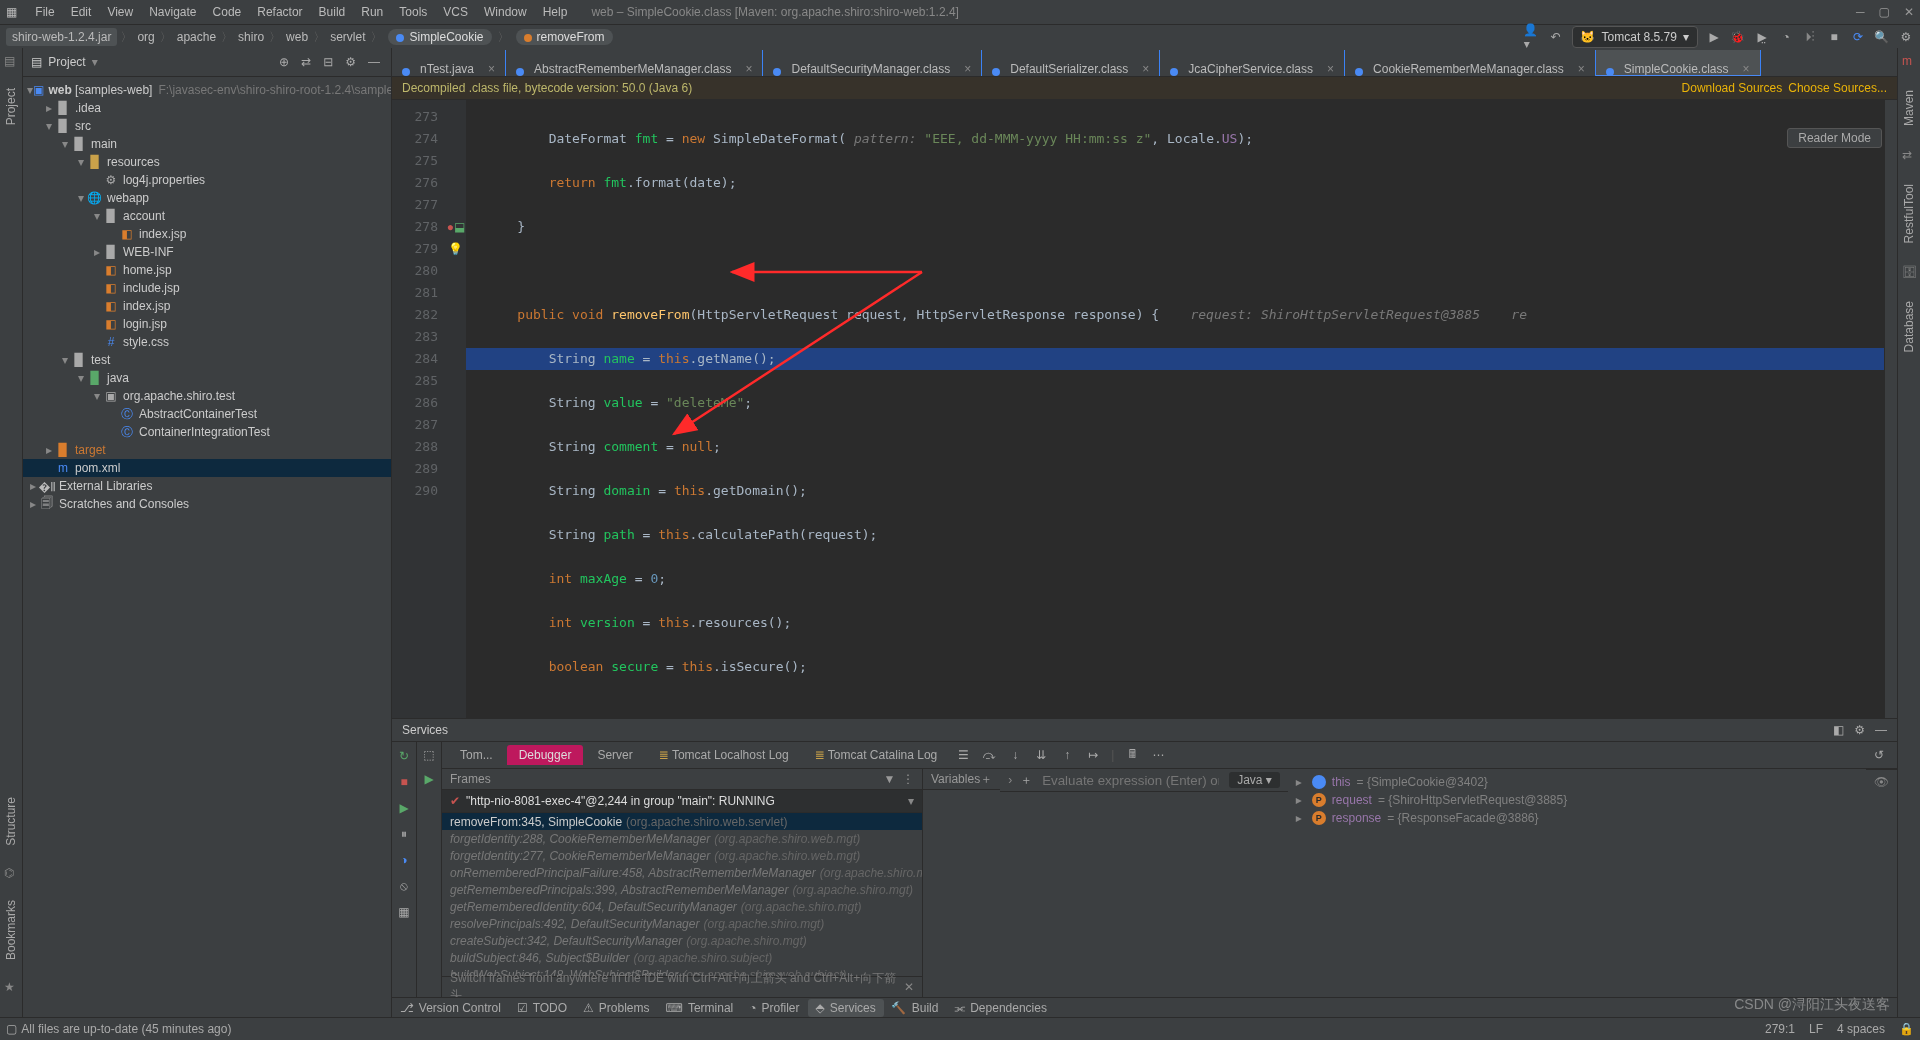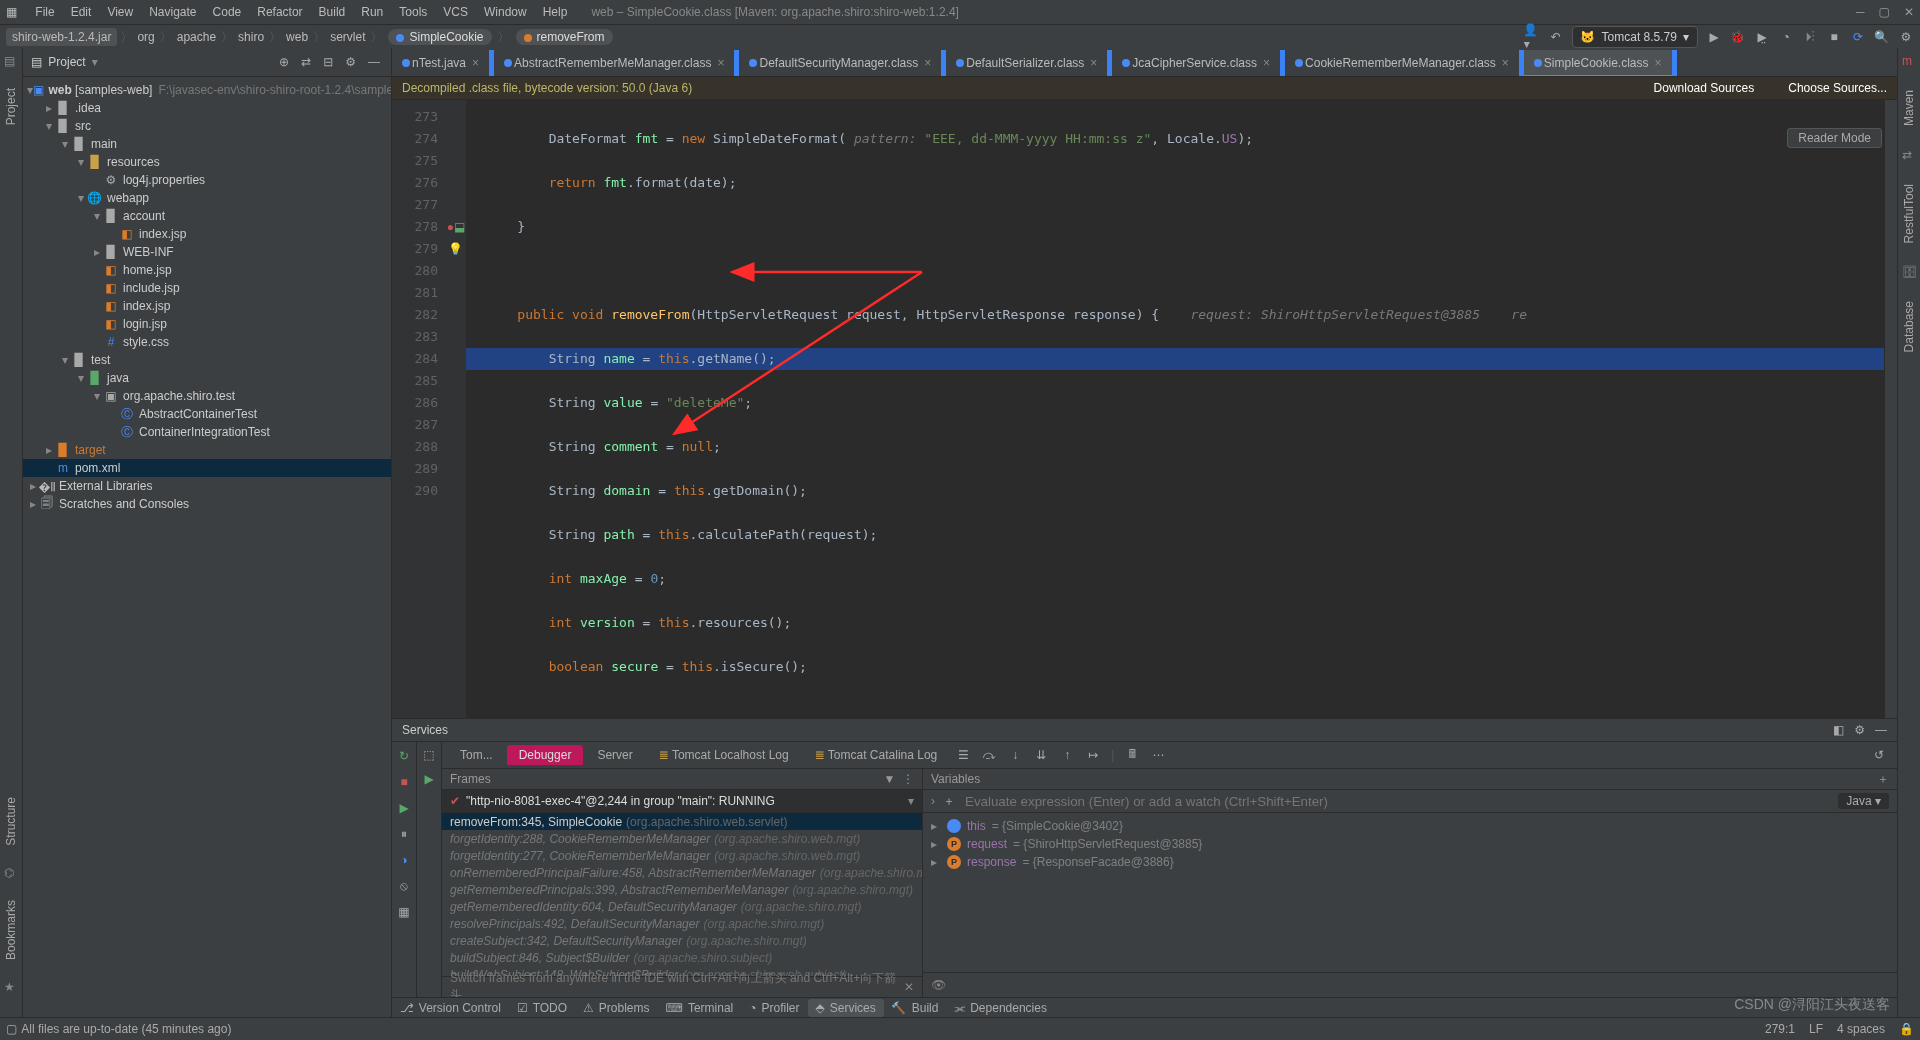--- a/index.html
+++ b/index.html
@@ -44,41 +44,41 @@
 .ico-file{color:#a9a9a9}
 .ico-jsp{color:#d97d2d}
 .ico-css{color:#4a8af4}
 .ico-java{color:#4a8af4}
 .ico-test{color:#59a869}
 .ico-xml{color:#4a8af4}
 .ico-target{color:#d97d2d}
 
 .editor-col{flex:1;display:flex;flex-direction:column;min-width:0}
 .editor-tabs{height:28px;background:#3c3f41;display:flex;align-items:flex-end;border-bottom:1px solid #2b2b2b;overflow:hidden}
-.etab{height:26px;padding:0 10px;display:flex;align-items:center;gap:2px;color:#bbb;background:#3c3f41;border-right:5px solid #3b82f6;position:relative}
+.etab{height:26px;padding:0 10px;display:flex;align-items:flex-end;gap:10px;color:#bbb;background:#3c3f41;border-right:1px solid #3b82f6;position:relative}
 .etab.active{background:#4e5254}
 .etab.active::after{content:"";position:absolute;left:0;right:0;bottom:-1px;height:2px;background:#4a8af4}
 .etab .dot{width:8px;height:8px;border-radius:50%;background:#4a8af4}
 .etab .close{color:#888;margin-left:4px}
 .decompiled-bar{height:22px;background:#37322a;color:#bdb76b;display:flex;align-items:center;padding:0 10px;border-bottom:1px solid #2b2b2b}
-.decompiled-bar .links{margin-left:auto;display:flex;gap:34px;color:#ffffff}
+.decompiled-bar .links{margin-left:auto;display:flex;gap:6px;color:#eab308}
 .reader-badge{position:absolute;right:38px;top:80px;background:#3c3f41;padding:2px 10px;color:#aaa;border:1px solid #555;border-radius:3px}
 .editor-body{flex:1;display:flex;min-height:0;position:relative;background:#2b2b2b}
 .lnums{width:46px;background:#313335;color:#606366;text-align:right;padding:6px 8px 6px 0;font-family:Consolas,monospace;font-size:13px;line-height:22px}
 .gicons{width:20px;background:#313335;padding-top:6px;line-height:22px;text-align:center}
 .code{flex:1;font-family:Consolas,monospace;font-size:13px;line-height:22px;padding:6px 0;overflow:hidden;position:relative;white-space:pre}
 .code .line{height:22px;padding-left:20px}
 .code .line.hl{background:#214283}
 .kw{color:#cc7832}
 .typ{color:#a9b7c6}
 .str{color:#6a8759}
 .fld{color:#9876aa}
 .mth{color:#ffc66d}
 .num{color:#6897bb}
-.id{color:#86efac}
+.id{color:#22c55e}
 .pln{color:#a9b7c6}
 .hint{color:#787878;font-style:italic}
 
 .arrow-svg{position:absolute;left:0;top:0;pointer-events:none}
 
 .debug-panel{height:278px;background:#3c3f41;border-top:1px solid #2b2b2b;display:flex;flex-direction:column}
 .services-head{height:22px;display:flex;align-items:center;padding:0 10px;color:#ccc;border-bottom:1px solid #2b2b2b}
 .services-head .spacer{flex:1}
 .services-head .ico{color:#aaa;margin-left:10px}
 .debug-body{flex:1;display:flex;min-height:0}
@@ -100,21 +100,21 @@
 .panel-title .spacer{flex:1}
 .thread-row{height:22px;display:flex;align-items:center;padding:0 8px;background:#2d2f30;border-bottom:1px solid #2b2b2b}
 .thread-row .chk{color:#c75450;margin-right:6px}
 .thread-row .txt{color:#ddd}
 .frame-list{flex:1;overflow:auto}
 .frame-row{height:17px;display:flex;align-items:center;padding:0 8px;color:#777;font-style:italic;white-space:nowrap}
 .frame-row.active{background:#0d293e;color:#ccc;font-style:normal}
 .frame-row .pkg{color:#666;margin-left:4px}
 .frame-hint{height:20px;display:flex;align-items:center;padding:0 8px;color:#777;border-top:1px solid #2b2b2b}
 .frame-hint .x{margin-left:auto;color:#888}
-.vars-col{flex:1;display:flex;flex-direction:column}
+.vars-col{flex:1;display:flex;}
 .vars-head{height:20px;display:flex;align-items:center;padding:0 8px;color:#999;border-bottom:1px solid #2b2b2b}
 .watch-row{height:22px;display:flex;align-items:center;padding:0 8px;border-bottom:1px solid #2b2b2b;gap:8px}
 .watch-row .plus{color:#aaa}
 .watch-row input{flex:1;background:transparent;border:none;color:#777;font-family:inherit;outline:none}
 .watch-row .lang{background:#2d2f30;border-radius:3px;padding:1px 8px;color:#aaa}
 .var-list{flex:1;padding:4px 0}
 .var-row{height:18px;display:flex;align-items:center;padding:0 8px;gap:6px}
 .var-row .car{color:#888;width:10px}
 .var-row .vico{width:14px;height:14px;border-radius:50%;background:#d97d2d;color:#2b2b2b;display:flex;align-items:center;justify-content:center;font-size:9px;font-weight:bold}
 .var-row .vico.blue{background:#4a8af4}

